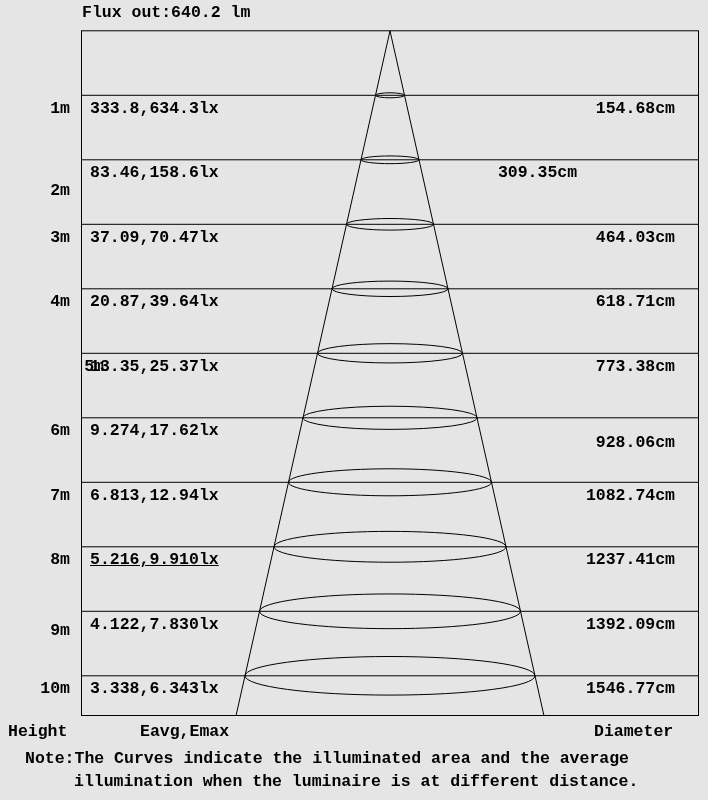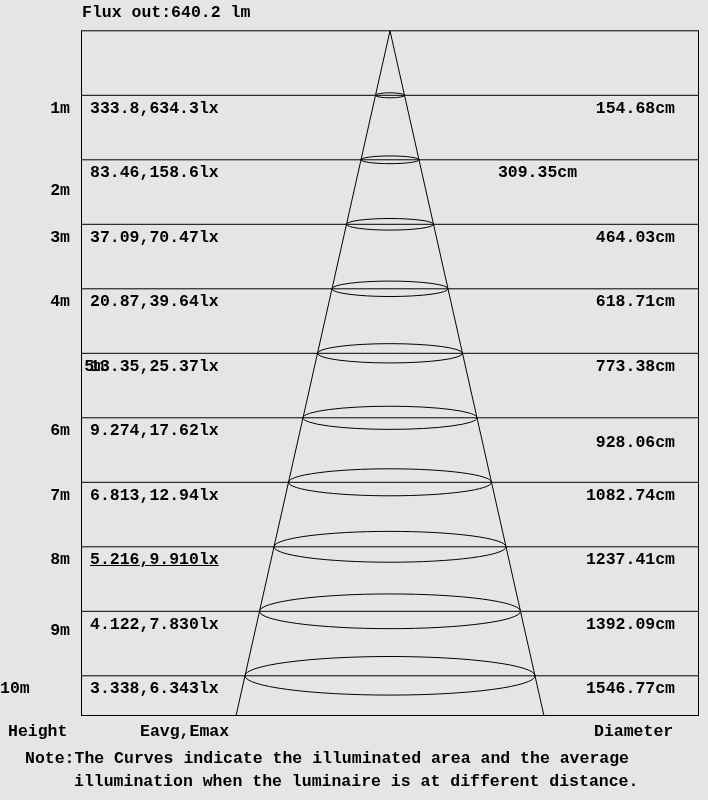--- a/index.html
+++ b/index.html
@@ -84,21 +84,21 @@
       <div class="txt" style="left: 400px; width: 275px; text-align: right; top: 421.3px; margin-top: 12px;">928.06cm</div>
       <div class="txt" style="left: 0px; width: 70px; text-align: right; top: 485.8px;">7m</div>
       <div class="txt" style="left: 90px; top: 485.8px;">6.813,12.94lx</div>
       <div class="txt" style="left: 400px; width: 275px; text-align: right; top: 485.8px;">1082.74cm</div>
       <div class="txt" style="left: 0px; width: 70px; text-align: right; top: 550.3px;">8m</div>
       <div class="txt" style="left: 90px; top: 550.3px; text-decoration: underline;">5.216,9.910lx</div>
       <div class="txt" style="left: 400px; width: 275px; text-align: right; top: 550.3px;">1237.41cm</div>
       <div class="txt" style="left: 0px; width: 70px; text-align: right; top: 621px;">9m</div>
       <div class="txt" style="left: 90px; top: 614.8px;">4.122,7.830lx</div>
       <div class="txt" style="left: 400px; width: 275px; text-align: right; top: 614.8px;">1392.09cm</div>
-      <div class="txt" style="left: 0px; width: 70px; top: 679.3px;">10m</div>
+      <div class="txt" style="left: 0px; width: 70px; text-align: right; top: 679.3px;">10m</div>
       <div class="txt" style="left: 90px; top: 679.3px;">3.338,6.343lx</div>
       <div class="txt" style="left: 400px; width: 275px; text-align: right; top: 679.3px;">1546.77cm</div>
     </div>
 
   <div class="txt" style="left:8px; top:722px;">Height</div>
 
   <div class="txt" style="left:140px; top:722px;">Eavg,Emax</div>
 
 
   <div class="txt" style="left:594px; top:722px;">Diameter</div>

